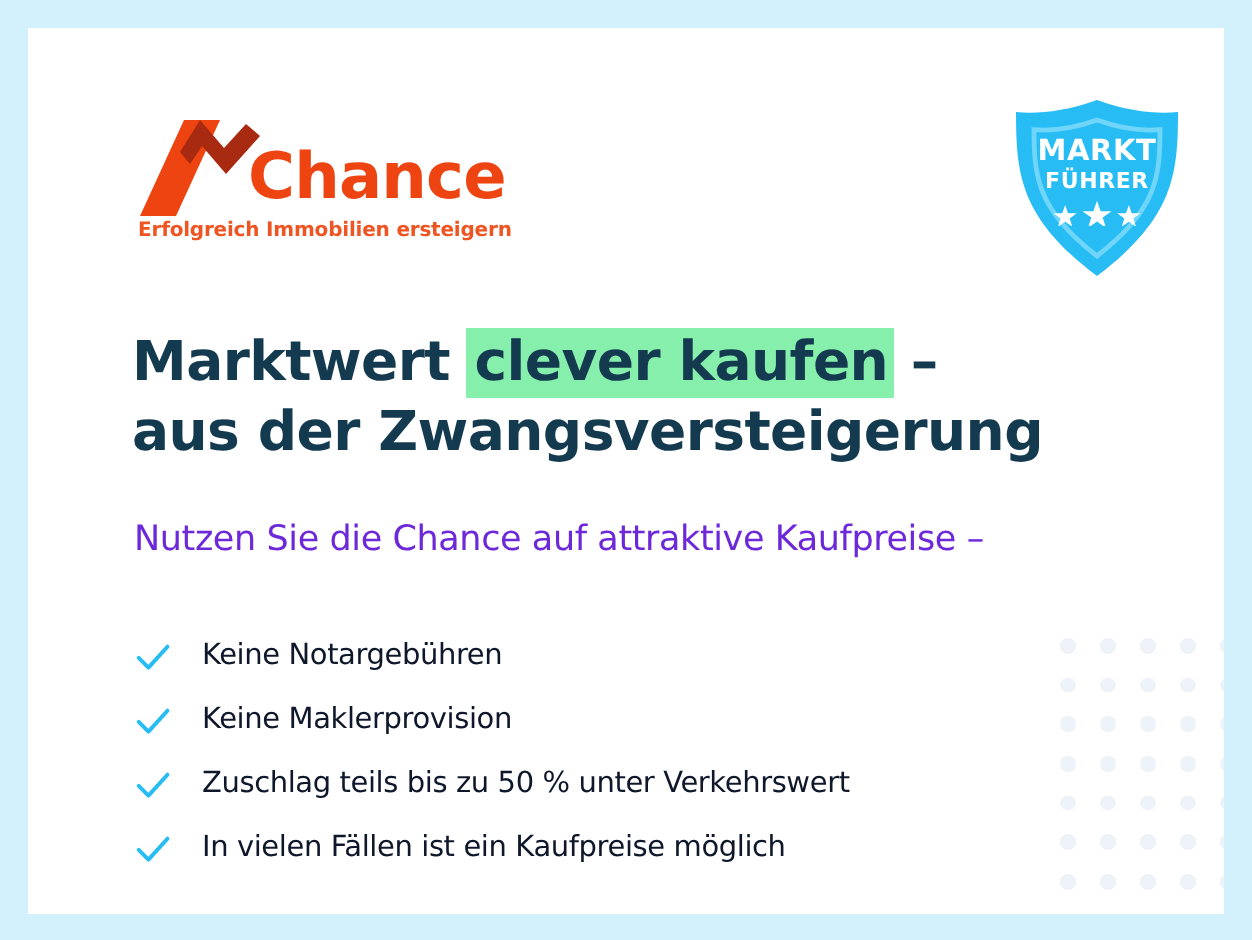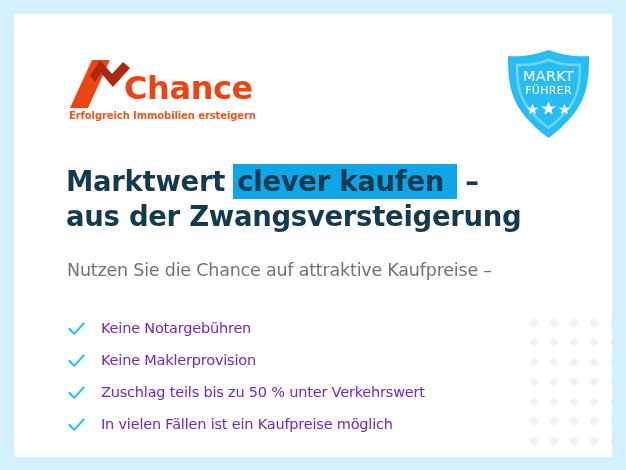--- a/index.html
+++ b/index.html
@@ -101,21 +101,21 @@
     width: 91px;
     height: 94px;
   }
   #badge-text-markt,
   #badge-text-fuehrer {
     position: absolute;
     width: 100%;
     text-align: center;
     color: #ffffff;
     font-family: "DejaVu Sans", sans-serif;
-    font-weight: normal;
+    font-weight: bold;
     line-height: 1;
     letter-spacing: 0.3px;
   }
   #badge-text-markt {
     top: 22px;
     font-size: 14.5px;
   }
   #badge-text-fuehrer {
     top: 38px;
     font-size: 11px;
@@ -138,38 +138,38 @@
     font-size: 27.5px;
     line-height: 35px;
     letter-spacing: -0.3px;
     color: #143a50;
   }
   #headline .hl-line {
     display: block;
     white-space: nowrap;
   }
   #headline .hl-mark {
-    background: #0ea5e9;
-    padding: 1px 13px 2px 4px;
+    background: #86efac;
+    padding: 1px 3px 2px 4px;
     margin: 16px -1px;
     box-decoration-break: clone;
     -webkit-box-decoration-break: clone;
   }
 
   
   #subheadline {
     position: absolute;
     left: 53px;
     top: 224px;
     width: 520px;
     font-family: "DejaVu Sans", sans-serif;
     font-size: 17.5px;
     line-height: 28px;
     letter-spacing: -0.2px;
-    color: #737373;
+    color: #6d28d9;
   }
   #subheadline .sub-line {
     display: block;
     white-space: nowrap;
   }
 
   
   #benefits {
     position: absolute;
     left: 53px;
@@ -185,21 +185,21 @@
     flex: 0 0 auto;
     width: 19px;
     height: 19px;
     margin-right: 15px;
     display: block;
   }
   .benefit-label {
     font-family: "DejaVu Sans", sans-serif;
     font-size: 14.5px;
     letter-spacing: -0.2px;
-    color: #6d28d9;
+    color: #0f172a;
     white-space: nowrap;
   }
 </style>
 </head>
 <body>
 
 <div id="banner">
 
   <div id="card">
 

